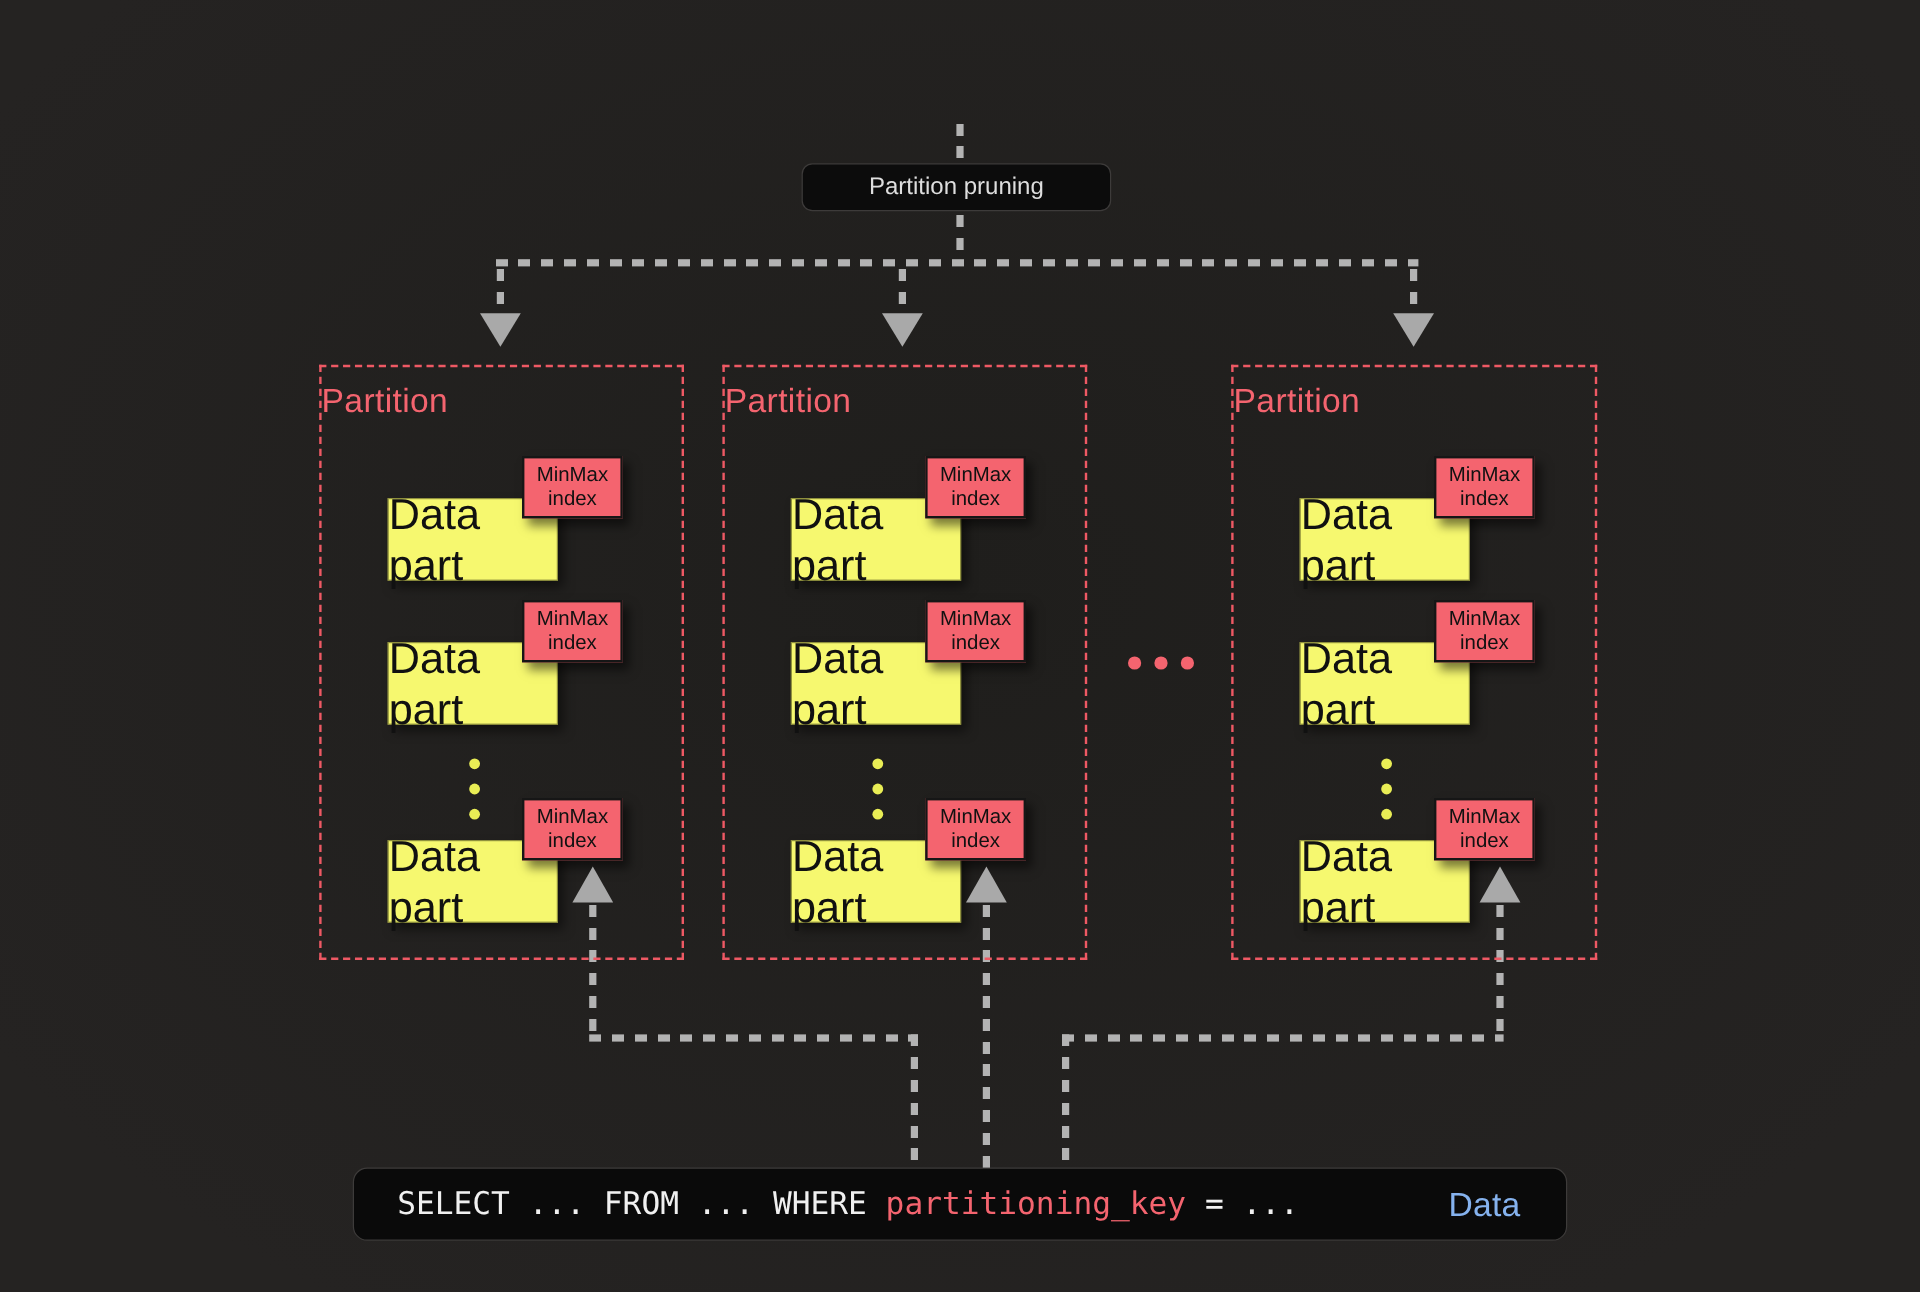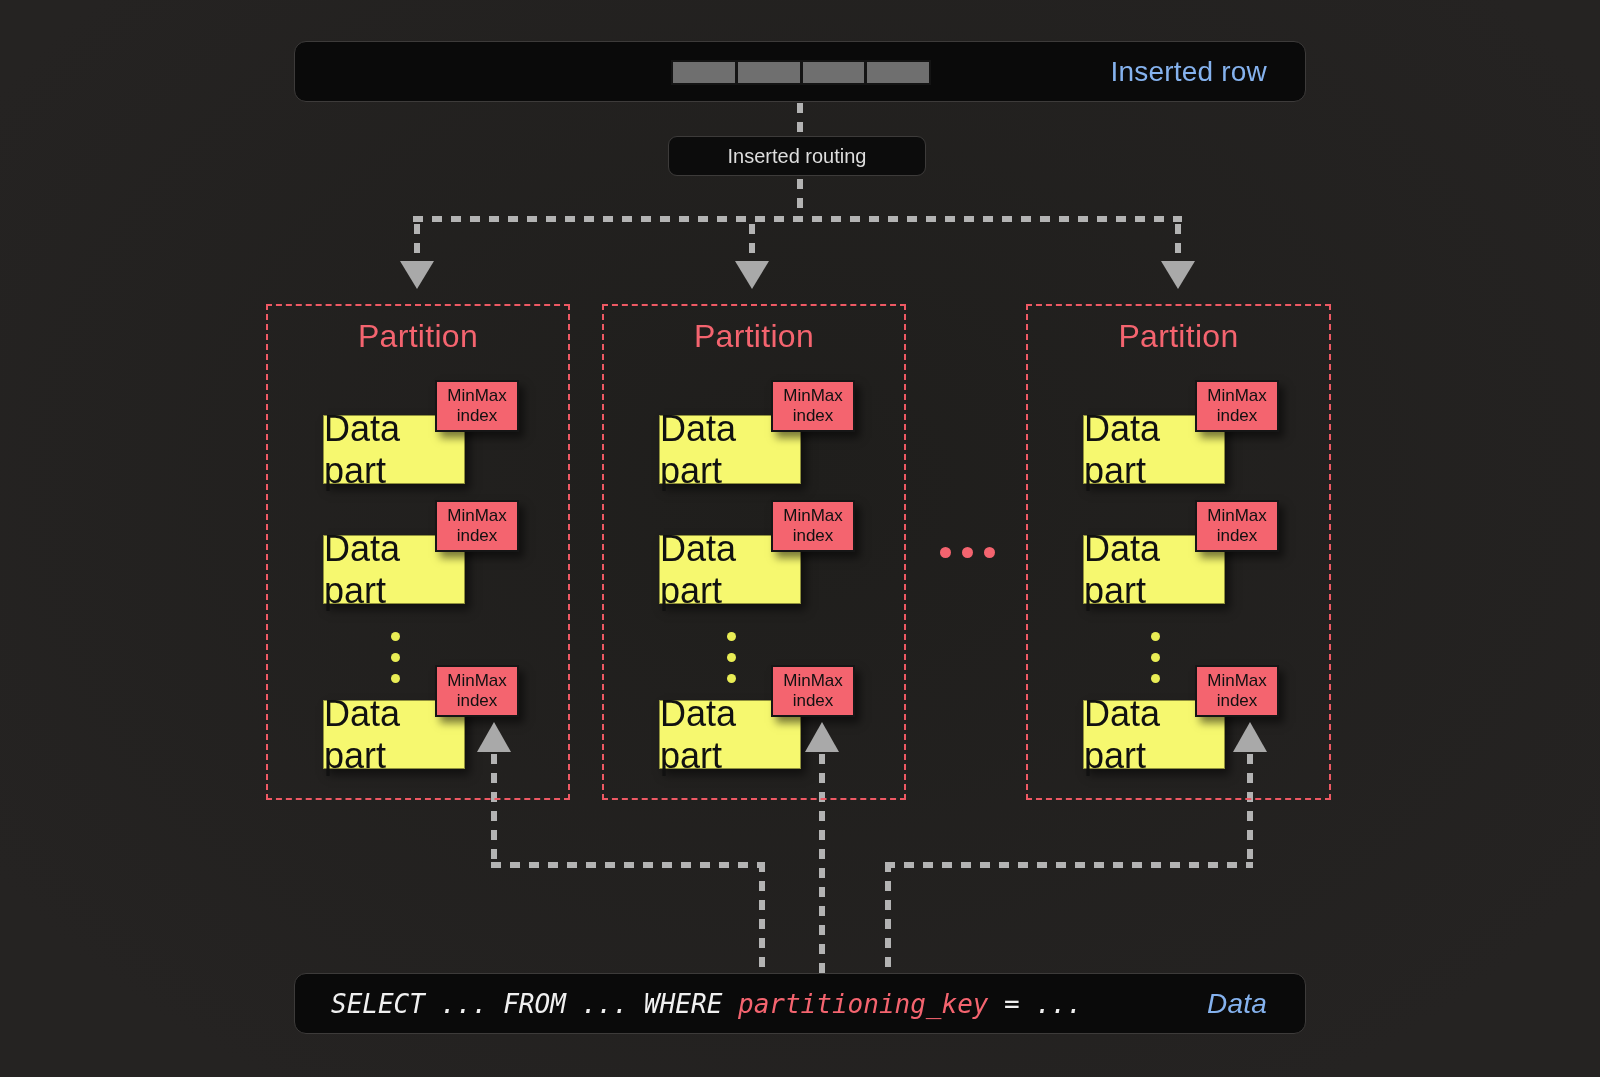--- a/index.html
+++ b/index.html
@@ -8,21 +8,21 @@
     background:radial-gradient(ellipse at 50% 45%, #1f1e1c 0%, #252322 85%);
     font-family:"Liberation Sans", sans-serif;
   }
   
   .bar{
     position:absolute; left:294px; width:1012px; height:61px;
     background:#0a0a0a; border:1px solid #3d3b3a; border-radius:12px;
     box-sizing:border-box;
   }
   .bar.top{ top:41px; }
-  .bar.bottom{ top:973px;font-style:italic; }
+  .bar.bottom{ top:973px; }
   .bar-label{
     position:absolute; right:38px; top:50%; transform:translateY(-50%);
     color:#85b2ee; font-size:28px; font-weight:500; letter-spacing:.2px;
   }
   
   .cells{
     position:absolute; left:376px; top:18px; width:260px; height:25px;
     display:flex; gap:3px; background:#141414; border:2px solid #141414;
     box-sizing:border-box;
   }
@@ -55,22 +55,22 @@
     border-left:17px solid transparent; border-right:17px solid transparent;
     border-bottom:30px solid #a9a9a9;
   }
   
   .partition{
     position:absolute; top:304px; width:304px; height:496px; box-sizing:border-box;
     border:2px dashed #ee5964; z-index:2;
   }
   .p1{ left:266px; } .p2{ left:602px; } .p3{ left:1026px; width:305px; }
   .partition-title{
-    position:absolute; top:12px; left:0; width:100%; text-align:center;
-    color:#f4646f; font-size:32px; letter-spacing:.3px;
+    position:absolute; top:12px; left:0; width:100%; 
+    color:#f4646f; font-size:28px; letter-spacing:.3px;
   }
   .minmax{
     position:absolute; left:167px; width:84px; height:52px; box-sizing:border-box;
     background:#f4646f; border:2px solid #161616; z-index:4;
     display:flex; flex-direction:column; align-items:center; justify-content:center;
     color:#111; font-size:17px; line-height:1.18; text-align:center;
     box-shadow:5px 6px 8px rgba(0,0,0,.5);
   }
   .datapart{
     position:absolute; left:55px; width:142px; height:69px; box-sizing:border-box;
@@ -97,33 +97,24 @@
     font-family:"DejaVu Sans Mono", monospace; font-size:26px; white-space:pre;
     color:#f0f0f0; font-weight:500;
   }
   .code .key{ color:#f4646f; }
 </style>
 </head>
 <body>
 
 <div id="stage">
 
-  <div class="bar top">
-    <div class="cells">
-      <div class="cell"></div>
-      <div class="cell"></div>
-      <div class="cell"></div>
-      <div class="cell"></div>
-    </div>
-    <div class="bar-label">Inserted row</div>
-  </div>
 
   <div class="vdash" style="left:797px; top:103px; height:116px;"></div>
   <div class="tag" id="routing-label">
-    <span>Inserted routing</span>
+    <span>Partition pruning</span>
   </div>
 
   <div class="hdash" style="left:413px; top:216px; width:769px;"></div>
   <div class="vdash" style="left:414px; top:224px; height:38px;"></div>
   <div class="vdash" style="left:749px; top:224px; height:38px;"></div>
   <div class="vdash" style="left:1175px; top:224px; height:38px;"></div>
   <div class="arrow-down" style="left:400px; top:261px;"></div>
   <div class="arrow-down" style="left:735px; top:261px;"></div>
   <div class="arrow-down" style="left:1161px; top:261px;"></div>
 

